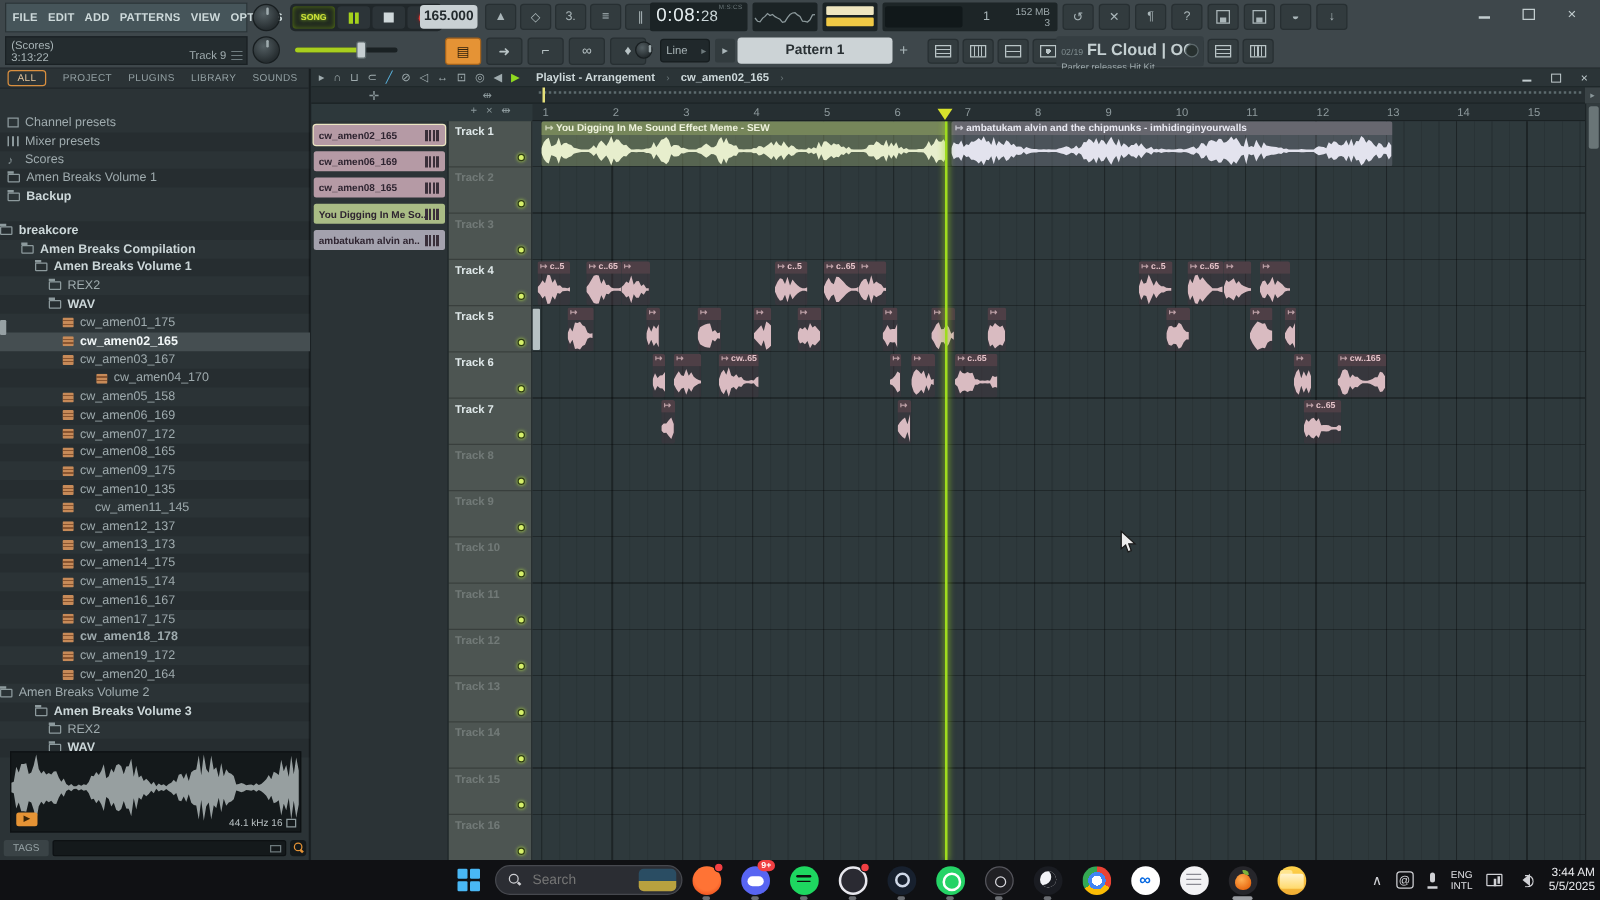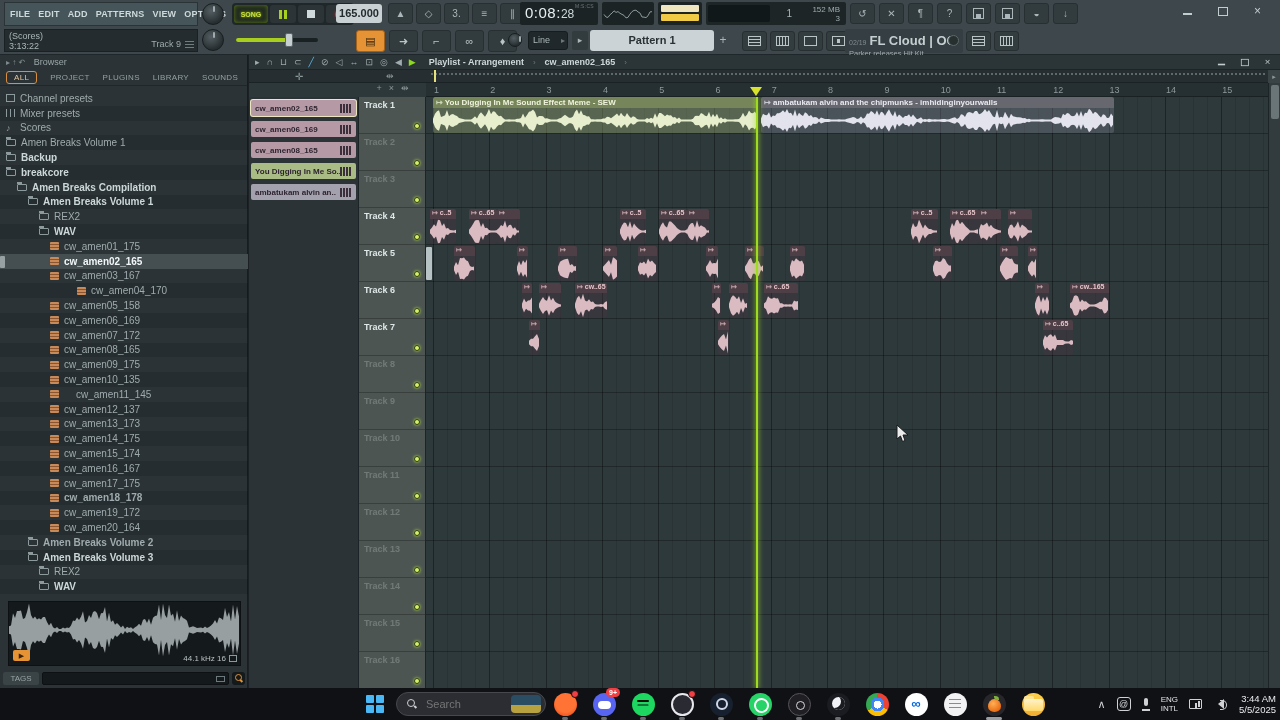--- a/index.html
+++ b/index.html
@@ -354,24 +354,20 @@
         </div>
       </div>
     <div id="news">
       <span class="d">02/19</span><span class="t">FL Cloud | OG</span>
       <span class="s">Parker releases Hit Kit</span>
       <span class="globe"></span>
     </div>
   </header>
 
   <aside id="browser">
-    <div id="bhead">
-      <span class="arrows">▸ ↑ ↶</span>
-      <span>Browser</span>
-    </div>
     <div id="btabs">
         <span class="btab active">ALL</span>
         <span class="btab">PROJECT</span>
         <span class="btab">PLUGINS</span>
         <span class="btab">LIBRARY</span>
         <span class="btab">SOUNDS</span>
         <span class="btab">STARRED</span>
       </div>
     <div id="tree">
         <div class="trow" style="padding-left: 6px;">
@@ -387,21 +383,21 @@
           <span>Scores</span>
         </div>
         <div class="trow alt" style="padding-left: 6px;">
           <span class="ti ti-folder"></span>
           <span>Amen Breaks Volume 1</span>
         </div>
         <div class="trow bright" style="padding-left: 6px;">
           <span class="ti ti-folder"></span>
           <span>Backup</span>
         </div>
-        <div class="trow bright alt" style="padding-left: 6px;">
+        <div class="trow bright alt" style=" margin-top: 12px;">
           <span class="ti ti-folder"></span>
           <span>breakcore</span>
         </div>
         <div class="trow bright" style="padding-left: 17px;">
           <span class="ti ti-folder"></span>
           <span>Amen Breaks Compilation</span>
         </div>
         <div class="trow bright alt" style="padding-left: 28px;">
           <span class="ti ti-folder"></span>
           <span>Amen Breaks Volume 1</span>
@@ -487,21 +483,21 @@
           <span>cw_amen18_178</span>
         </div>
         <div class="trow" style="padding-left: 50px;">
           <span class="ti ti-file"></span>
           <span>cw_amen19_172</span>
         </div>
         <div class="trow alt" style="padding-left: 50px;">
           <span class="ti ti-file"></span>
           <span>cw_amen20_164</span>
         </div>
-        <div class="trow" style="padding-left: 28px; font-weight: bold;">
+        <div class="trow" style="">
           <span class="ti ti-folder"></span>
           <span>Amen Breaks Volume 2</span>
         </div>
         <div class="trow bright alt" style="padding-left: 28px;">
           <span class="ti ti-folder"></span>
           <span>Amen Breaks Volume 3</span>
         </div>
         <div class="trow" style="padding-left: 39px;">
           <span class="ti ti-folder"></span>
           <span>REX2</span>

